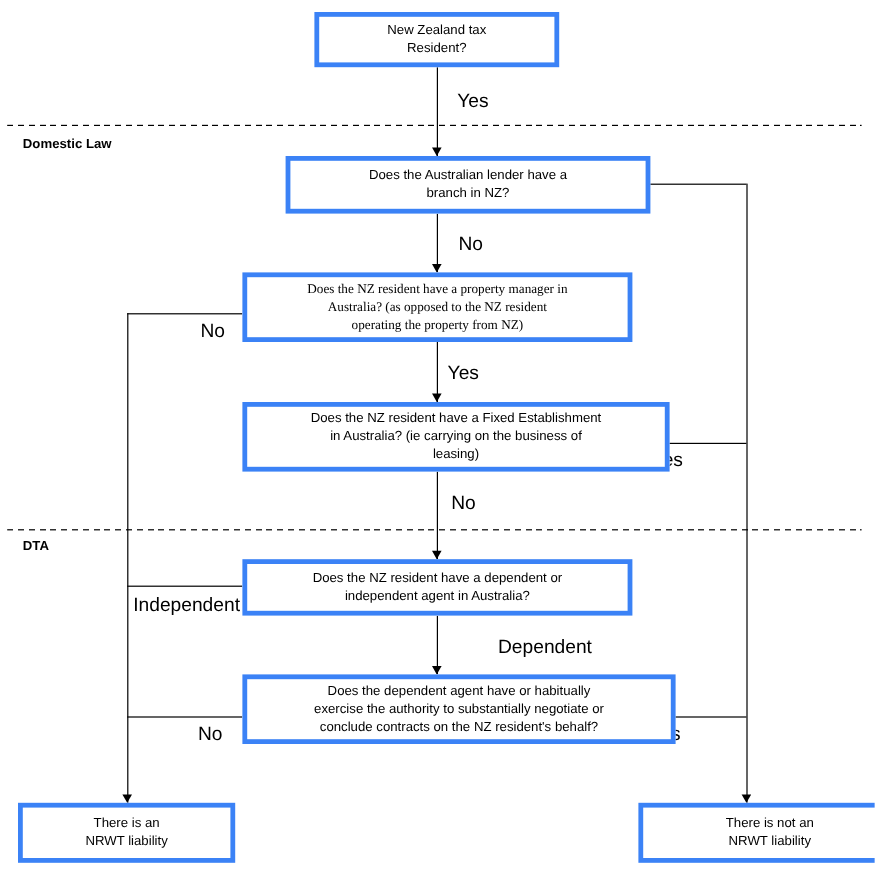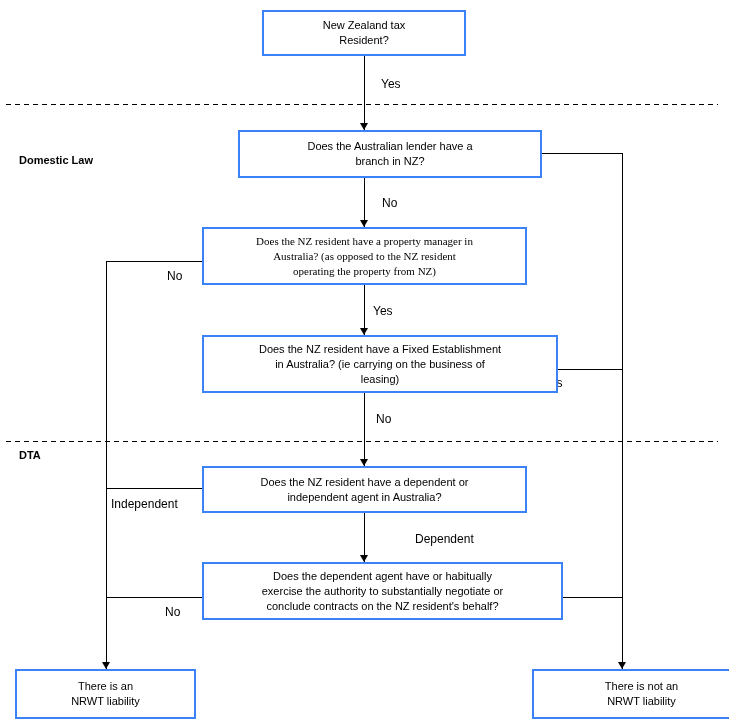--- a/index.html
+++ b/index.html
@@ -7,21 +7,21 @@
     position: relative;
     width: 729px;
     height: 727px;
     background: #ffffff;
     font-family: "Liberation Sans", sans-serif;
     color: #000000;
     overflow: hidden;
   }
   .box {
     position: absolute;
-    border: 2px solid #3b82f6;
+    border: 4px solid #3b82f6;
     background: #ffffff;
     display: flex;
     align-items: center;
     justify-content: center;
     text-align: center;
     font-size: 11px;
     line-height: 15px;
     white-space: pre-line;
     box-sizing: border-box;
   }
@@ -39,39 +39,39 @@
   .arrowhead {
     position: absolute;
     width: 0;
     height: 0;
     border-left: 4px solid transparent;
     border-right: 4px solid transparent;
     border-top: 7px solid #000000;
   }
   .edge-label {
     position: absolute;
-    font-size: 12px;
+    font-size: 16px;
     line-height: 13px;
     white-space: nowrap;
   }
   .section-label {
     position: absolute;
     font-size: 11px;
     font-weight: bold;
     white-space: nowrap;
   }
 </style>
 </head>
 <body>
 
 <div id="canvas">
 
   <div class="dashline" style="left:6px; top:104px; width:712px;"></div>
   <div class="dashline" style="left:6px; top:441px; width:712px;"></div>
-  <div class="section-label" style="left:19px; top:114px;margin-top:40px;">Domestic Law</div>
+  <div class="section-label" style="left:19px; top:114px;">Domestic Law</div>
   <div class="section-label" style="left:19px; top:449px;">DTA</div>
 
   <div class="vline" style="left:364px; top:56px; height:74px;"></div>
   <div class="vline" style="left:364px; top:178px; height:49px;"></div>
   <div class="vline" style="left:364px; top:285px; height:50px;"></div>
   <div class="vline" style="left:364px; top:393px; height:73px;"></div>
   <div class="vline" style="left:364px; top:513px; height:49px;"></div>
   <div class="vline" style="left:106px; top:261px; height:408px;"></div>
   <div class="vline" style="left:622px; top:153px; height:516px;"></div>
 

